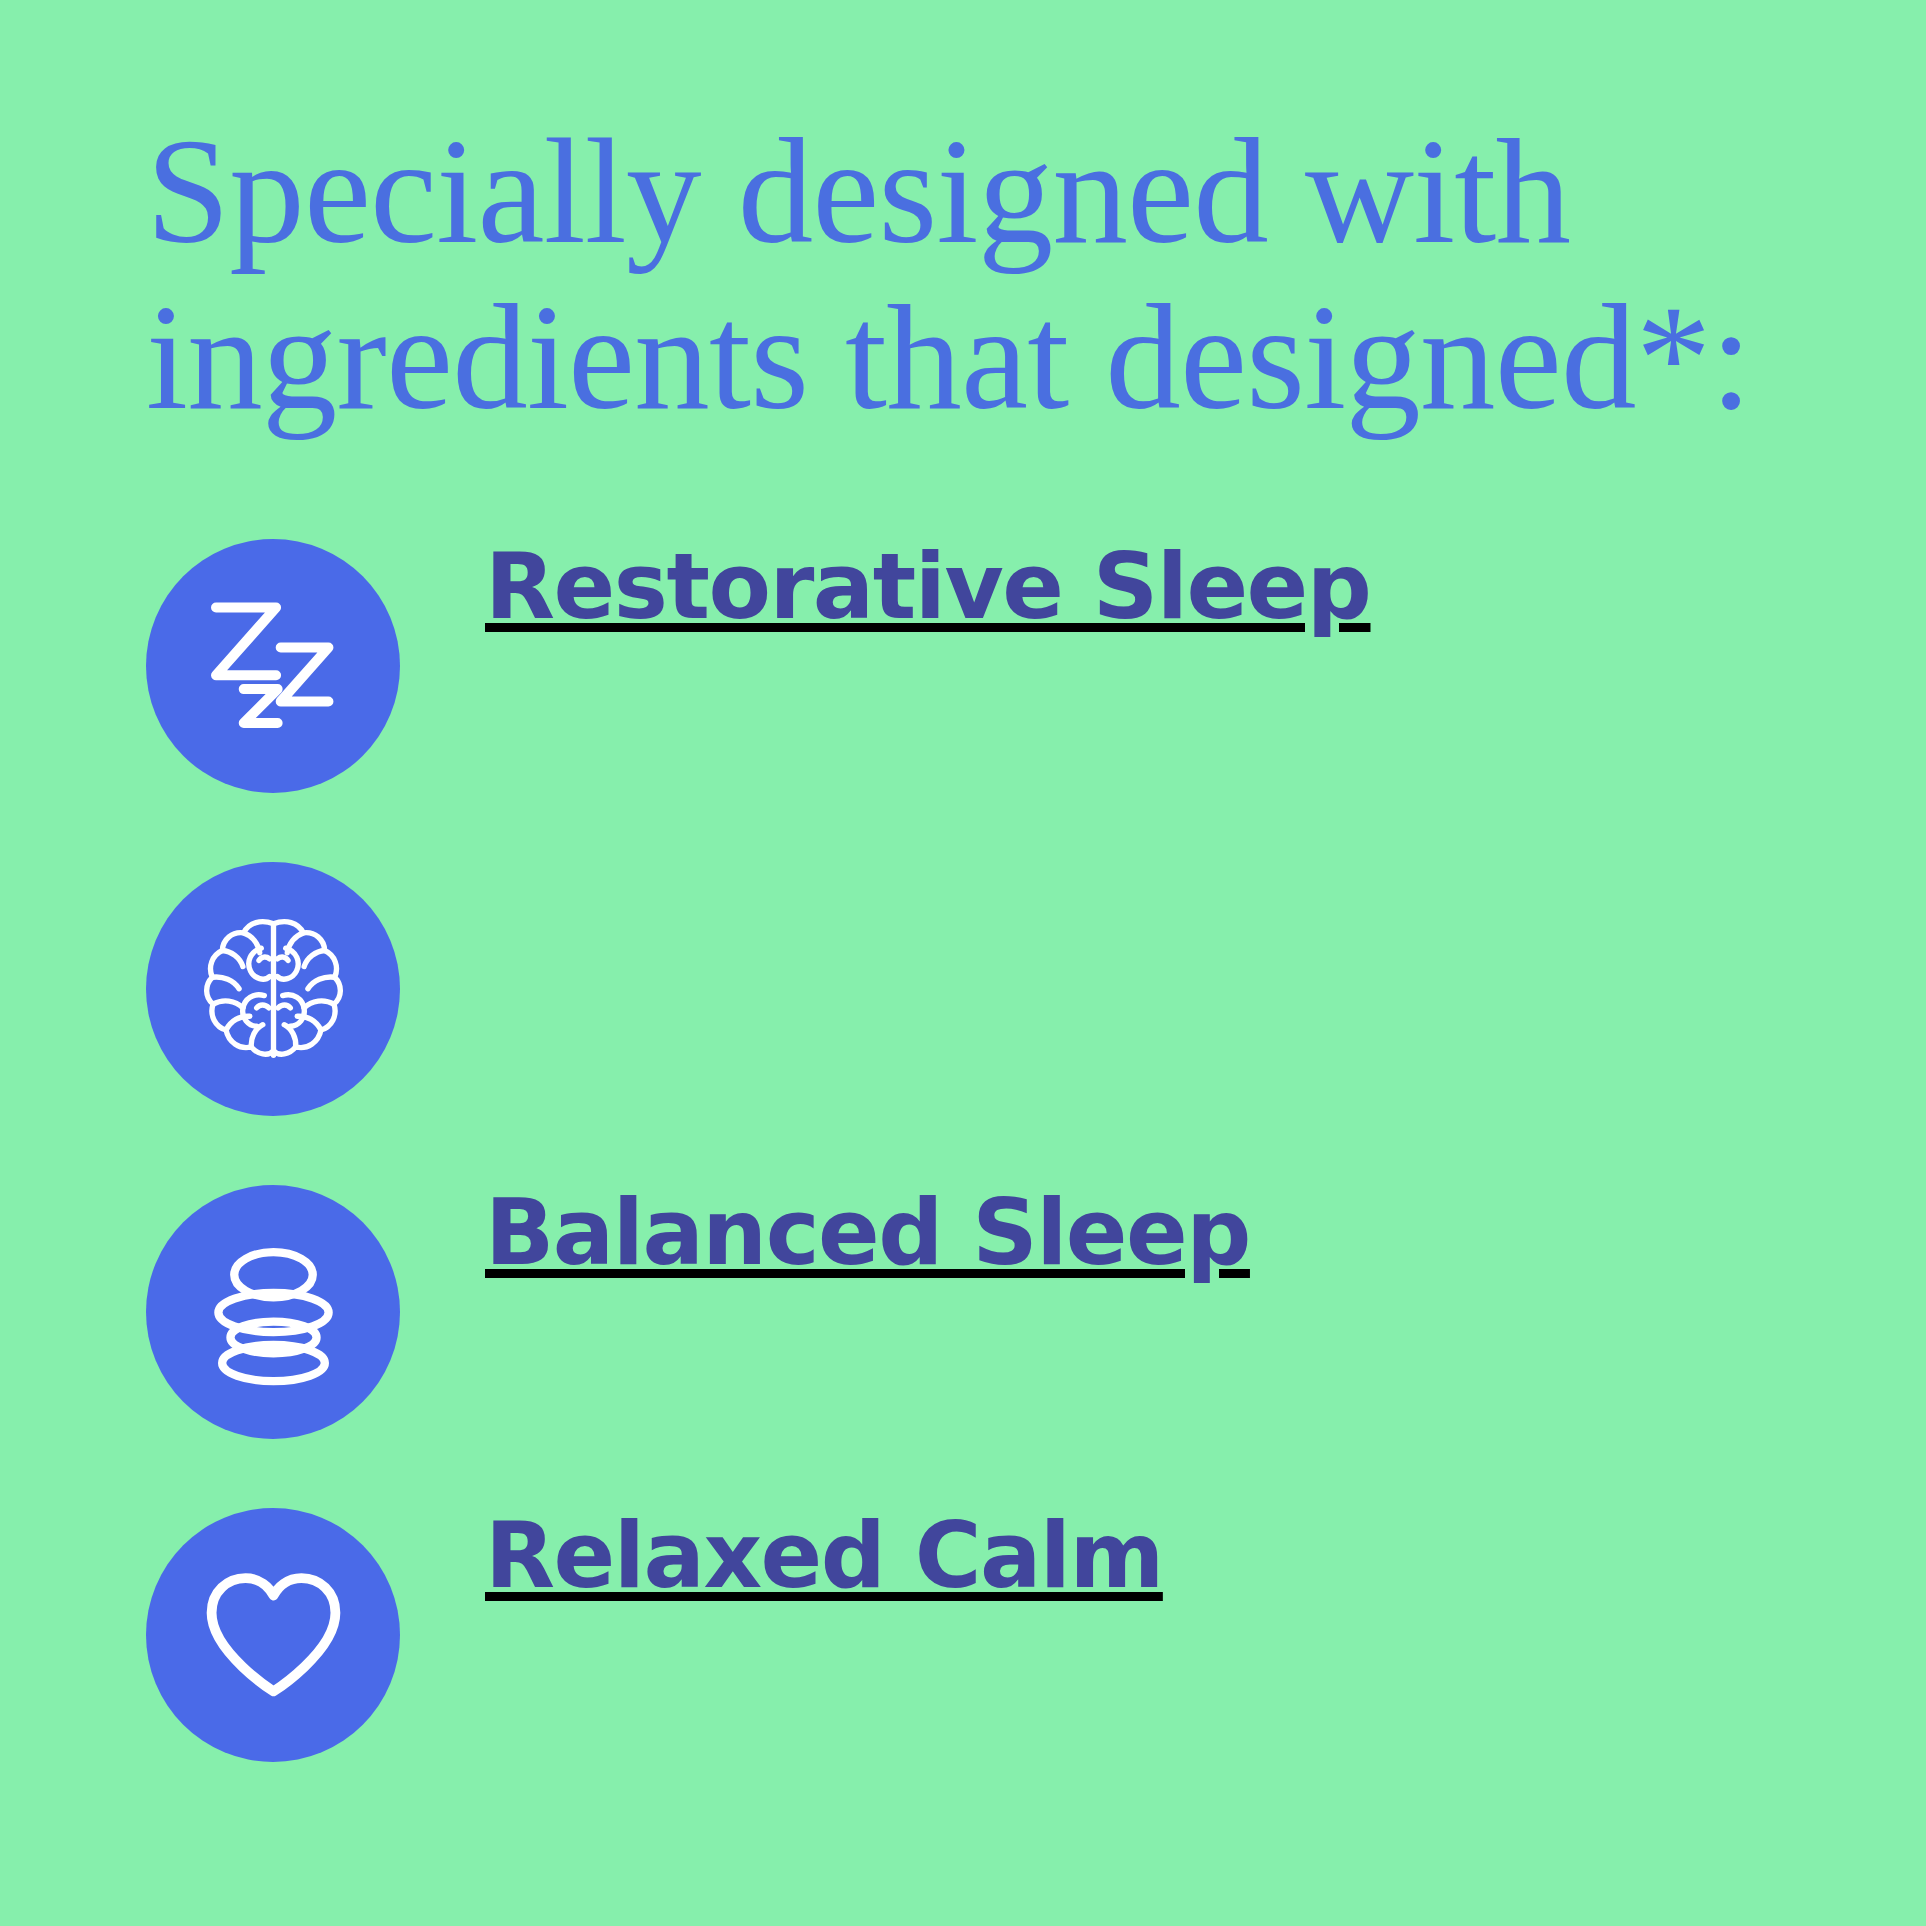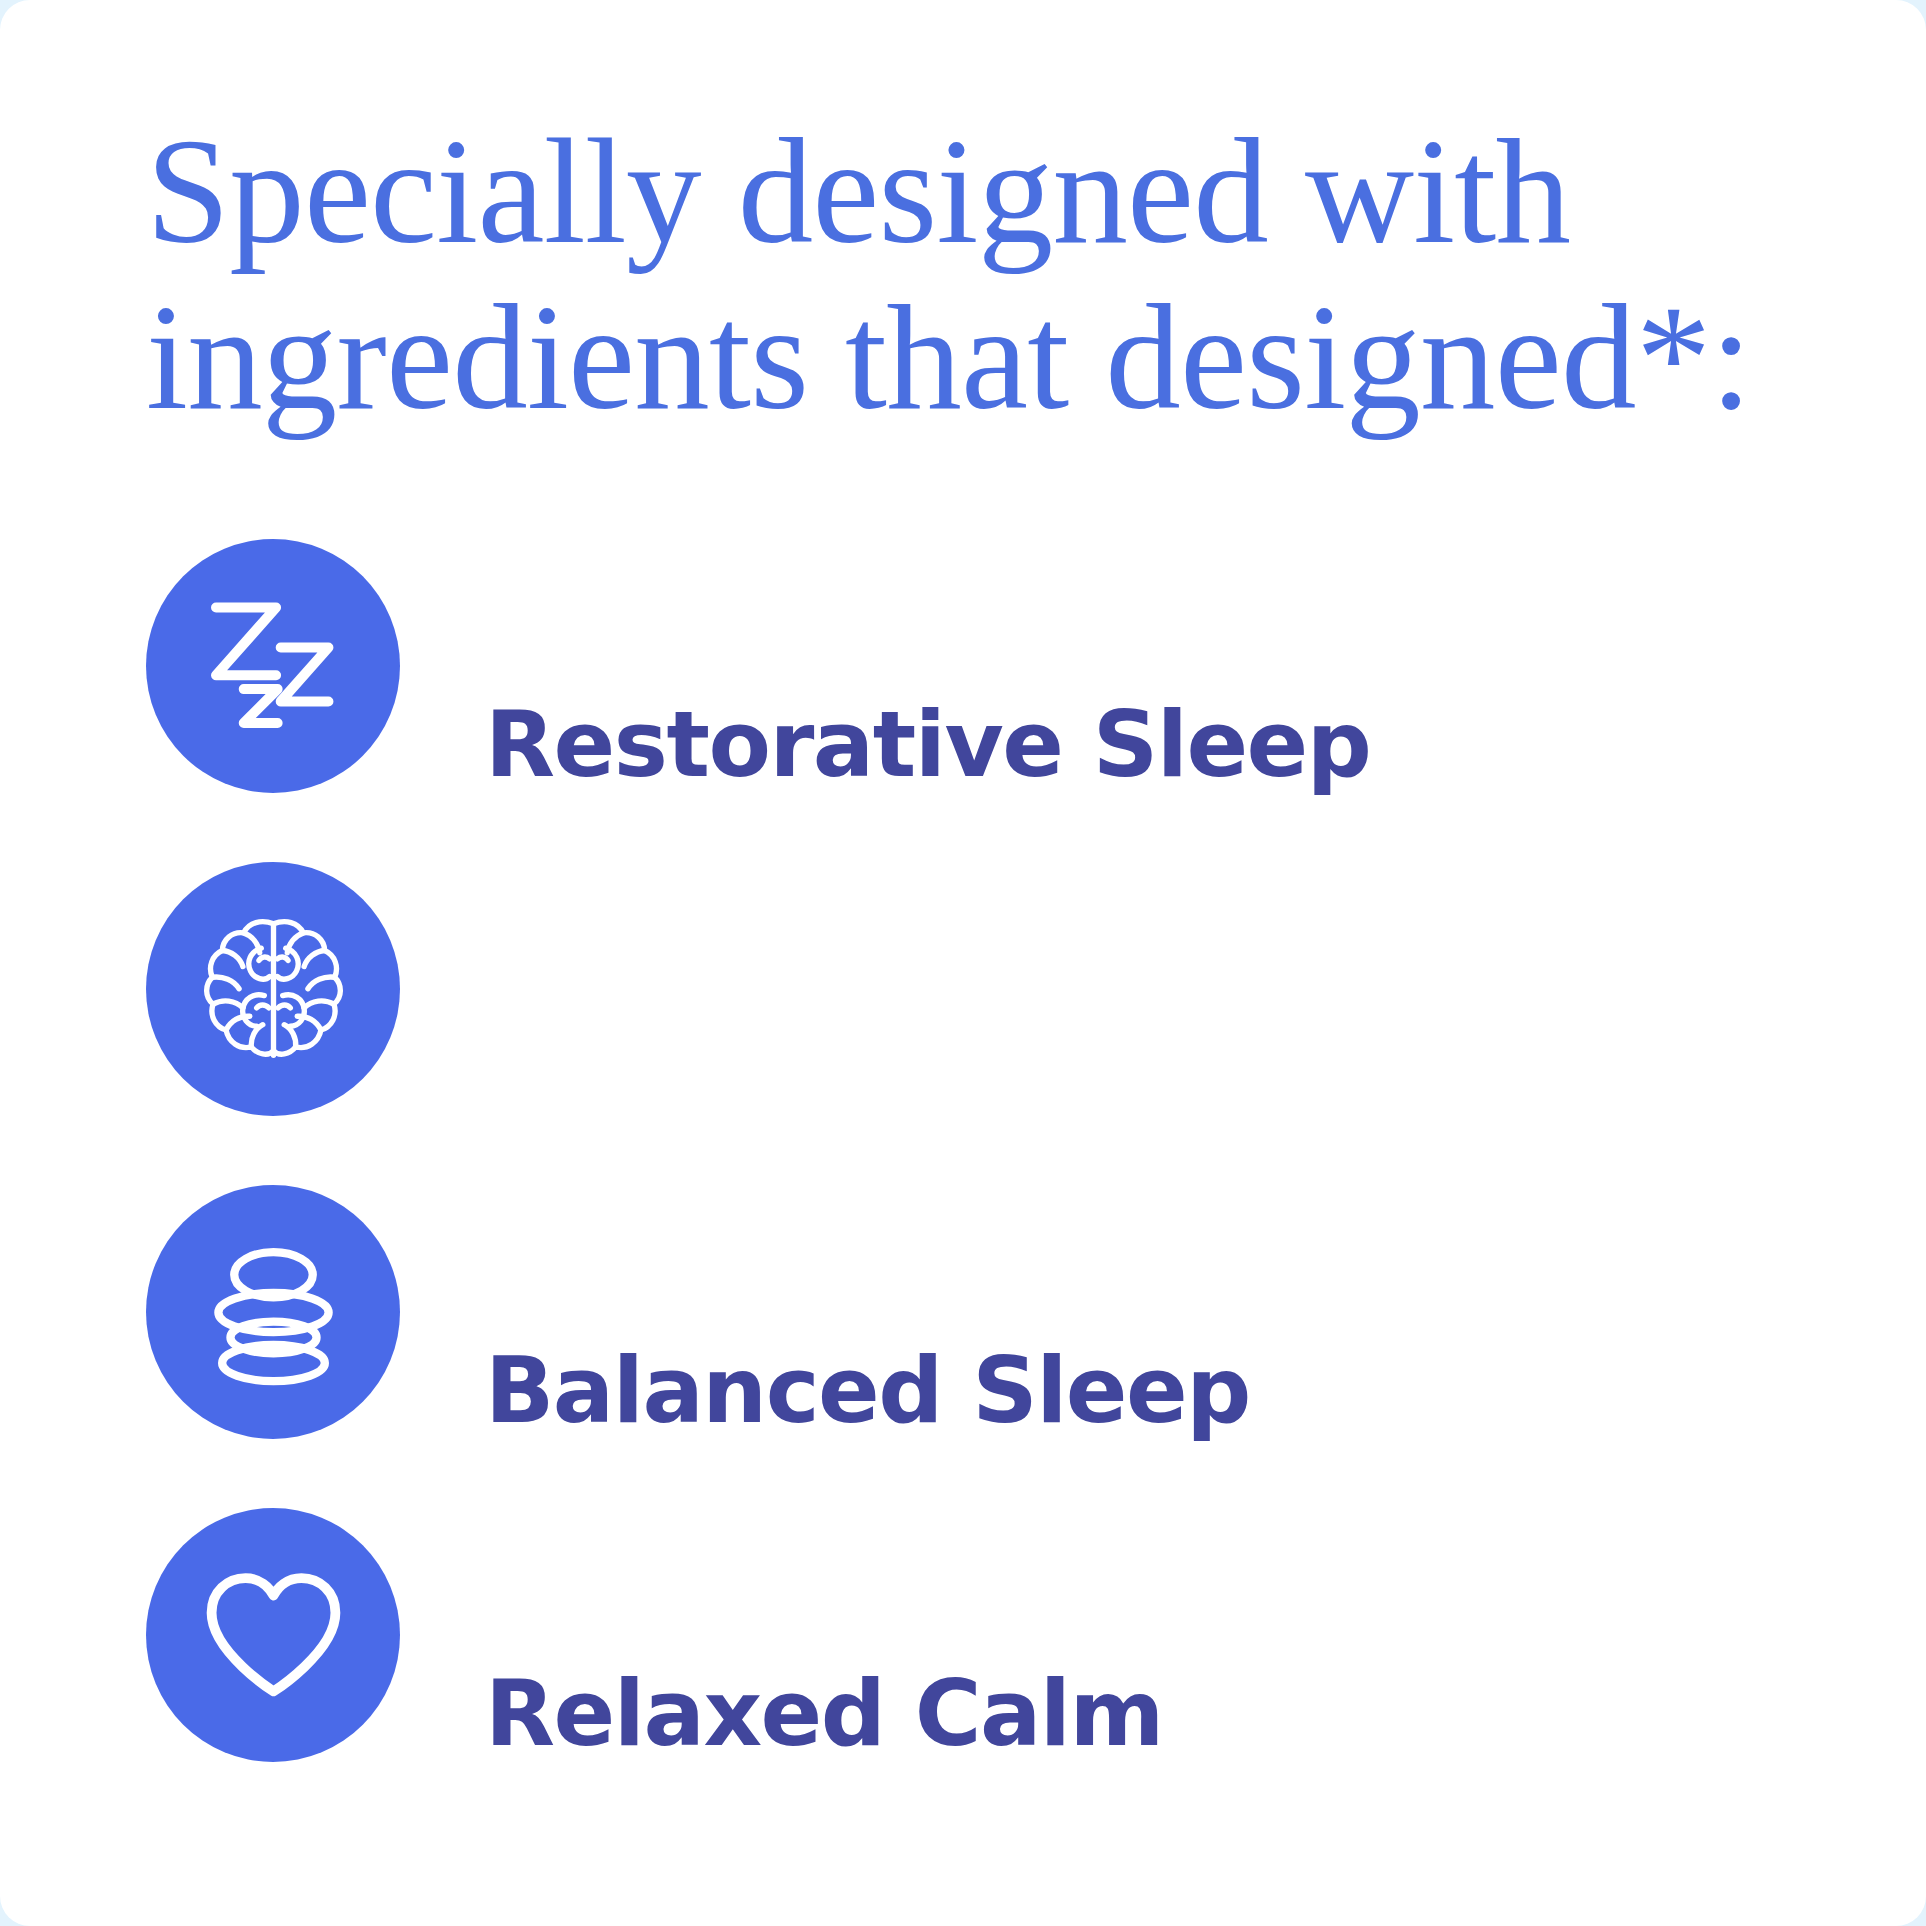--- a/index.html
+++ b/index.html
@@ -12,22 +12,21 @@
     height: 1926px;
     background: #e3f3fd;
     font-family: "Liberation Sans", sans-serif;
     overflow: hidden;
     position: relative;
   }
 
   .page {
     position: absolute;
     inset: 0;
-    background: #ffffff;
-    border-radius: 30px;
+    background: #86efac;
   }
 
   
   .heading {
     position: absolute;
     left: 146px;
     top: 108px;
     width: 1618px;
   }
   .heading-line {
@@ -42,23 +41,24 @@
 
   
   .benefits {
     position: absolute;
     left: 146px;
     top: 539px;
     width: 1695px;
   }
   .benefit-row {
     display: flex;
-    align-items: flex-end;
+    align-items: flex-start;
     height: 254px;
     margin-bottom: 69px;
+    text-decoration: underline;
   }
   .benefit-row:last-child {
     margin-bottom: 0;
   }
 
   .icon-badge {
     flex: 0 0 auto;
     width: 254px;
     height: 254px;
     border-radius: 50%;

